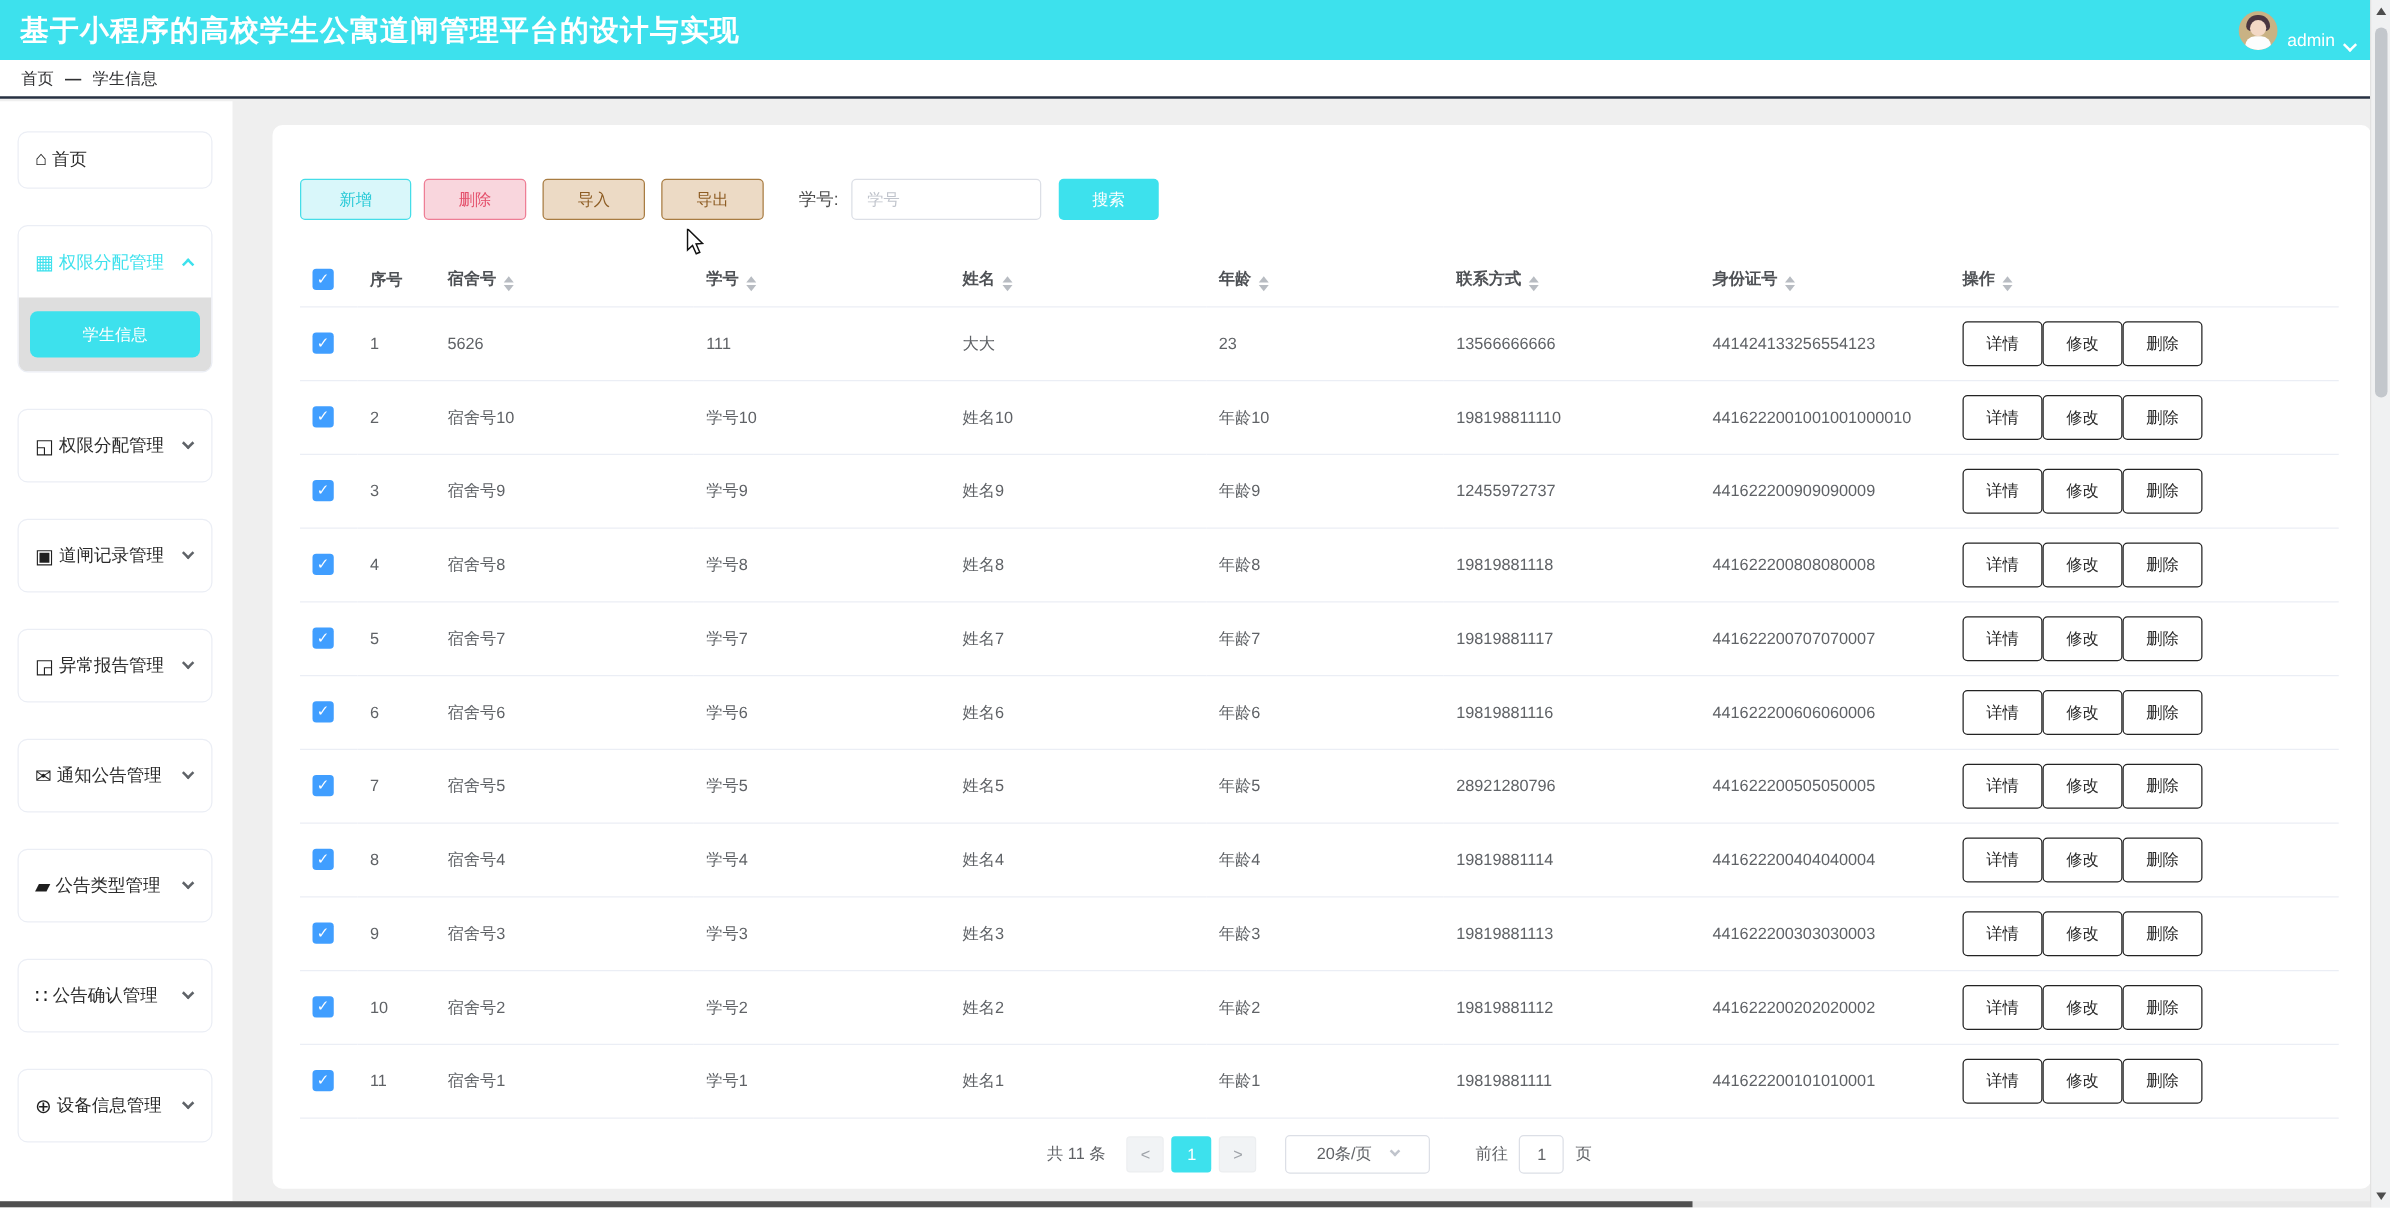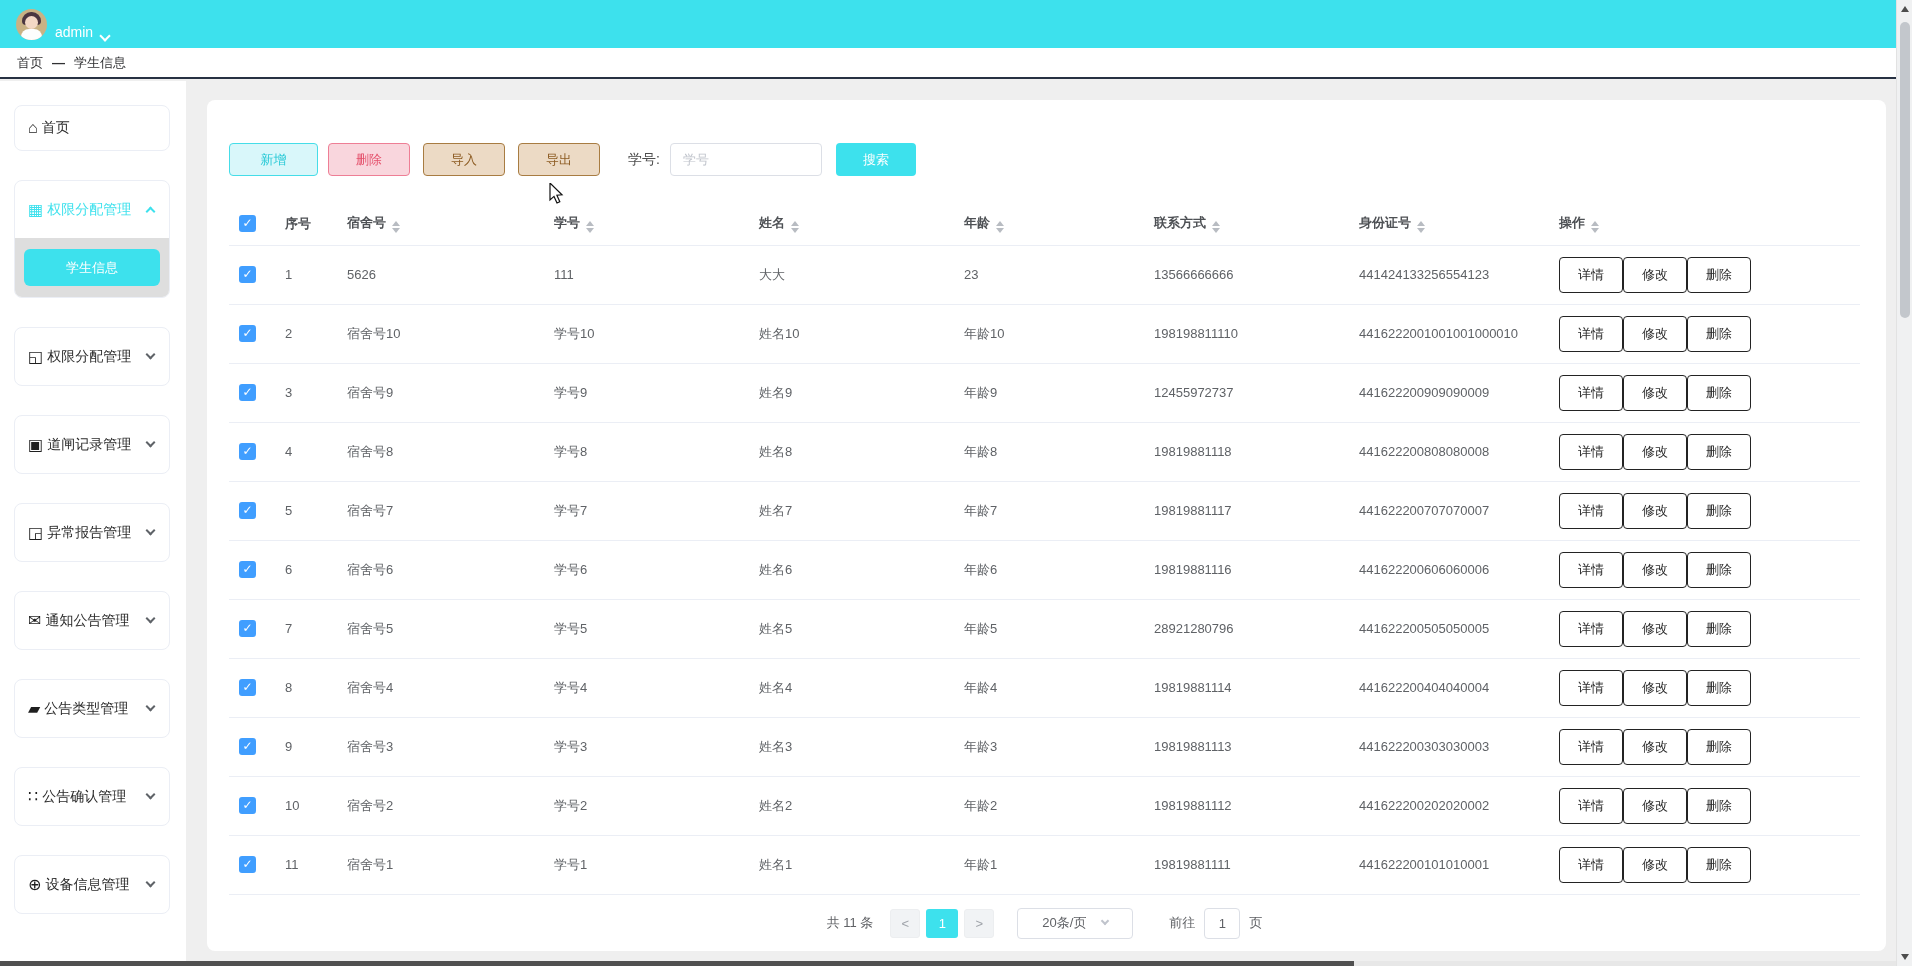--- a/index.html
+++ b/index.html
@@ -34,21 +34,21 @@
   .menu-head .mlabel { flex:1; }
   .menu-head .chev { color:#5f6368; width:7px; height:7px; margin-right:2px; }
   .menu-card.active .menu-head { color:#3de1ed; }
   .menu-card.active .mi { color:#3de1ed; }
   .menu-card.active .chev { color:#3de1ed; }
   .submenu { background:#dedede; padding:11px 9px; }
   .submenu-btn { height:37px; border-radius:6px; background:#3de1ed; color:#fff; font-size:13px;
     display:flex; align-items:center; justify-content:center; cursor:pointer; }
 
   
-  .content-panel { position:absolute; left:207px; top:100px; width:1679px; height:851px;
+  .content-panel { position:absolute; left:218px; top:100px; width:1679px; height:851px;
     background:#fff; border-radius:8px; padding:43px 26px 0 22px; }
 
   .toolbar { display:flex; align-items:center; }
   .btn { height:33px; border-radius:4px; font-size:13px; border:1px solid transparent; cursor:pointer; font-family:inherit; }
   .btn-add { width:89px; background:#d9f7fa; border-color:#45dde8; color:#27c9d6; margin-right:10px; }
   .btn-del { width:82px; background:#f9d6dd; border-color:#ee7e95; color:#e4506b; margin-right:13px; }
   .btn-imp, .btn-exp { width:82px; background:#ecdac5; border-color:#a87c42; color:#8d5c23; margin-right:13px; }
   .search-label { font-size:14px; color:#4d4d4d; margin-left:15px; }
   .search-input { width:152px; height:33px; border:1px solid #dcdfe6; border-radius:4px; margin-left:10px;
     padding:0 12px; font-size:13px; color:#606266; outline:none; font-family:inherit; }
@@ -91,20 +91,21 @@
   .v-arrow.dn { bottom:6px; border-top:6px solid #4d4d4d; }
   .v-thumb { position:absolute; left:3px; top:22px; width:10px; height:296px; border-radius:5px; background:#c3c7cc; }
   .hscroll { position:absolute; left:0; bottom:0; width:1896px; height:5px; background:#e7e7e7; z-index:9; }
   .h-thumb { position:absolute; left:0; top:0; height:5px; width:1354px; background:#505050; }
   .mouse-cursor { position:absolute; left:549px; top:183px; z-index:20; }
 </style>
 </head>
 <body>
 
 <div class="app-header">
+  <div class="app-title">基于小程序的高校学生公寓道闸管理平台的设计与实现</div>
   <div class="user-area">
     <div class="avatar">
       <div class="hair"></div>
       <div class="face"></div>
       <div class="shirt"></div>
     </div>
     <span>admin</span>
     <span class="chev down"></span>
   </div>
 </div>

